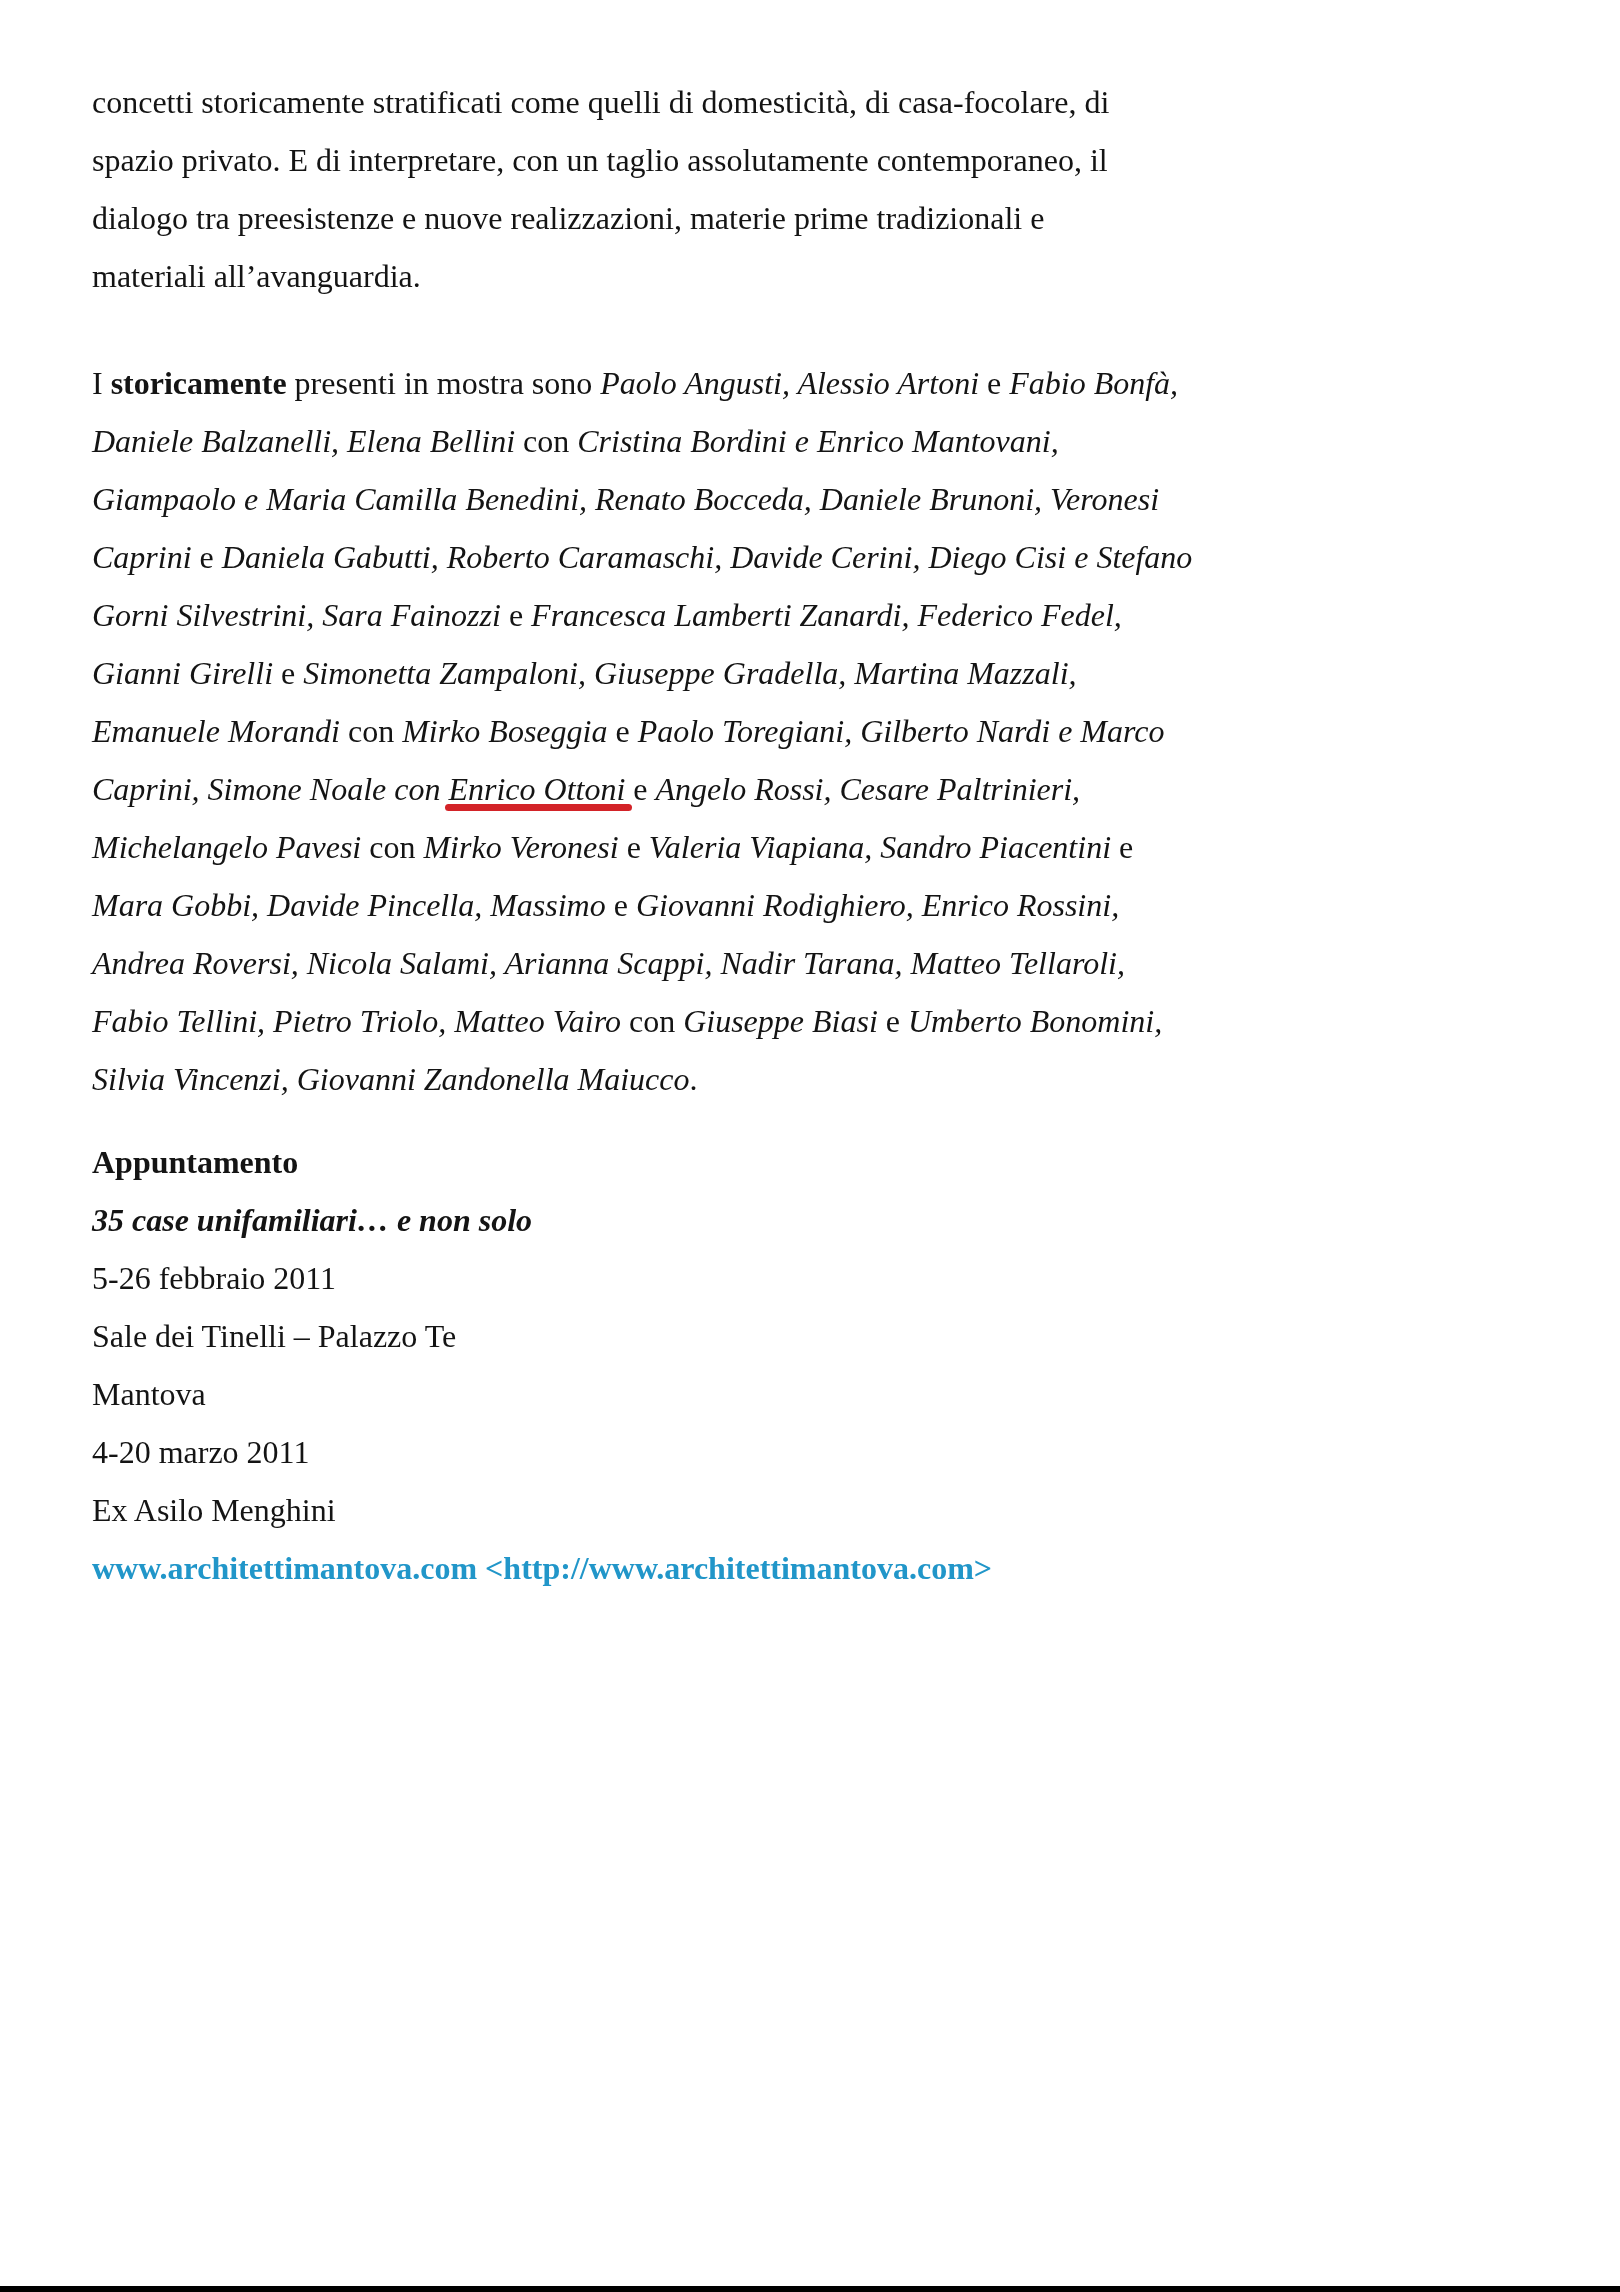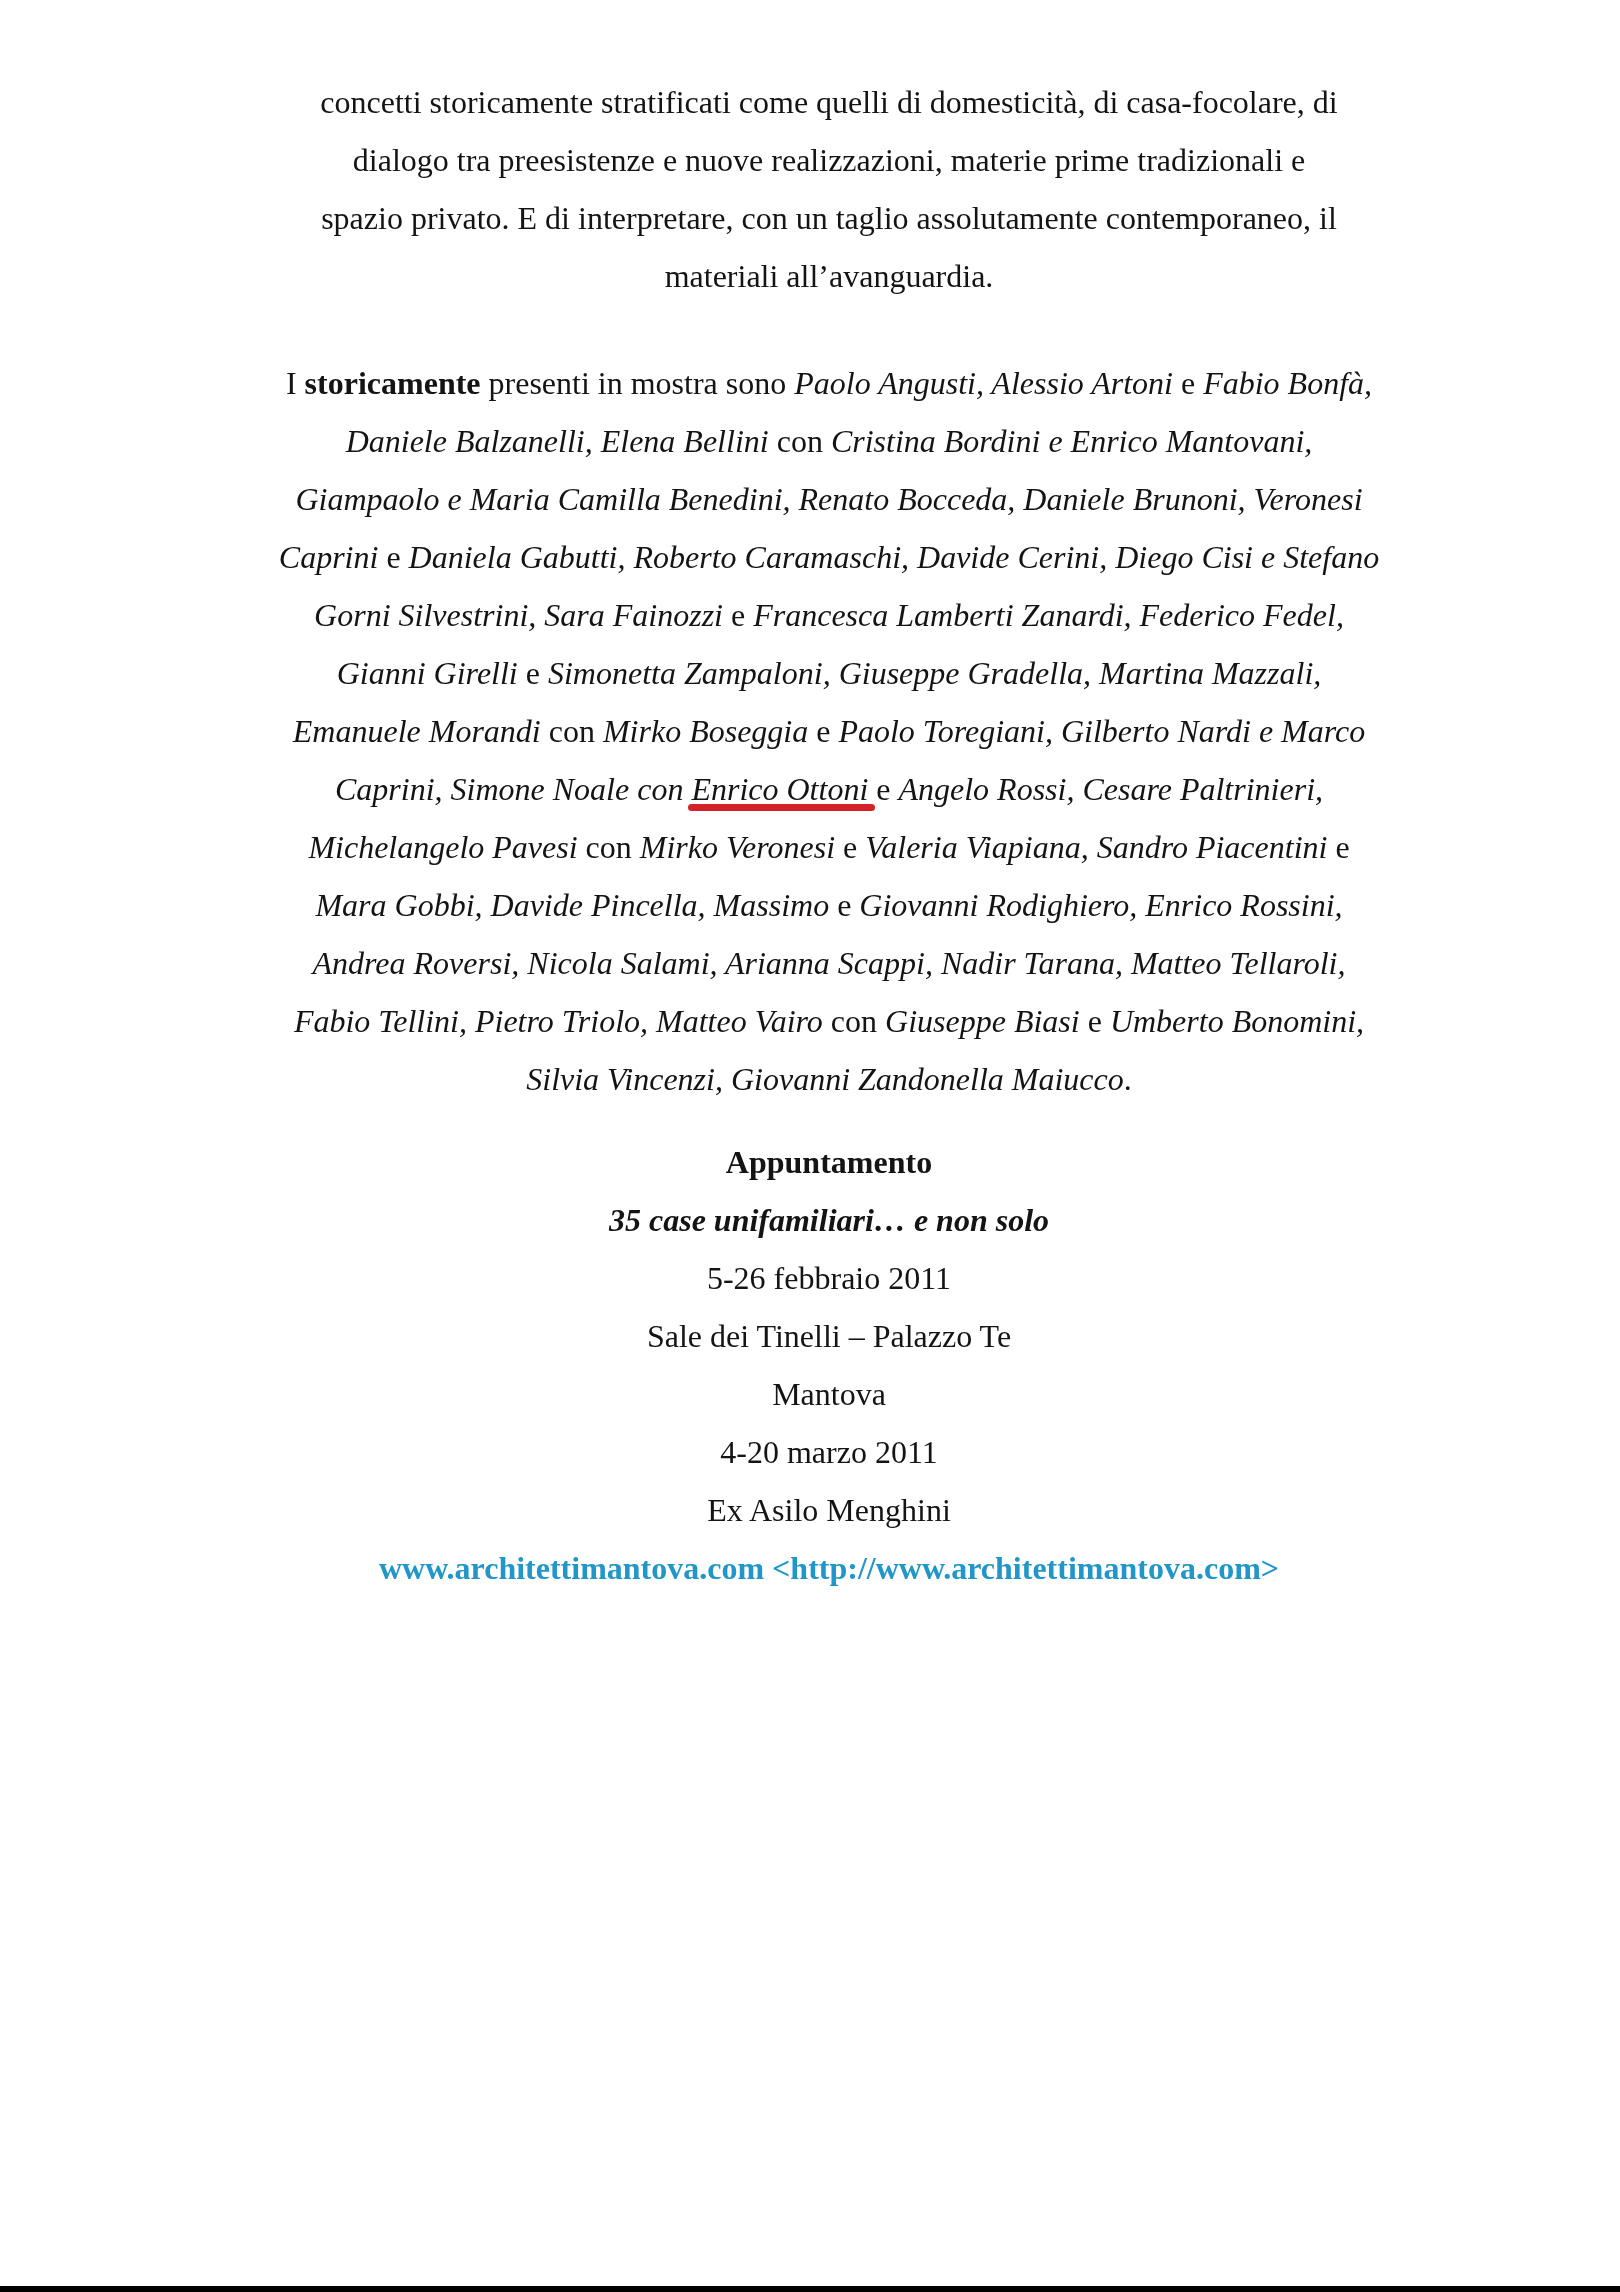--- a/index.html
+++ b/index.html
@@ -11,21 +11,20 @@
     height: 2293px;
     background: var(--page-bg, #ffffff);
     position: relative;
     overflow: hidden;
     font-family: "Liberation Serif", "DejaVu Serif", serif;
     color: var(--text-color, #141414);
   }
   .doc {
     position: absolute;
     inset: 0;
-    text-align: center;
   }
   .block {
     position: absolute;
     left: 92px;
     right: 54px;
     font-size: 32px;
     line-height: 58px;
     white-space: nowrap;
   }
   .block.intro   { top: 73px; }
@@ -59,22 +58,22 @@
     height: 7.2px;
     background: var(--bottom-bar-color, #000000);
   }
 </style>
 </head>
 <body style="--page-bg: #ffffff; --text-color: #141414; --link-color: #2196c9; --underline-color: #d32328; --bottom-bar-color: #000000;">
 
 <div class="doc">
   <section class="block intro">
       <div class="line"><span class="seg">concetti storicamente stratificati come quelli di domesticità, di casa-focolare, di</span></div>
+      <div class="line"><span class="seg">spazio privato. E di interpretare, con un taglio assolutamente contemporaneo, il</span></div>
       <div class="line"><span class="seg">dialogo tra preesistenze e nuove realizzazioni, materie prime tradizionali e</span></div>
-      <div class="line"><span class="seg">spazio privato. E di interpretare, con un taglio assolutamente contemporaneo, il</span></div>
       <div class="line"><span class="seg">materiali all’avanguardia.</span></div>
     </section>
   <section class="block designers">
       <div class="line"><span class="seg">I </span><span class="seg bold">storicamente</span><span class="seg"> presenti in mostra sono </span><span class="seg italic">Paolo Angusti, Alessio Artoni</span><span class="seg"> e </span><span class="seg italic">Fabio Bonfà,</span></div>
       <div class="line"><span class="seg italic">Daniele Balzanelli, Elena Bellini</span><span class="seg"> con </span><span class="seg italic">Cristina Bordini e Enrico Mantovani,</span></div>
       <div class="line"><span class="seg italic">Giampaolo e Maria Camilla Benedini, Renato Bocceda, Daniele Brunoni, Veronesi</span></div>
       <div class="line"><span class="seg italic">Caprini</span><span class="seg"> e </span><span class="seg italic">Daniela Gabutti, Roberto Caramaschi, Davide Cerini, Diego Cisi e Stefano</span></div>
       <div class="line"><span class="seg italic">Gorni Silvestrini, Sara Fainozzi</span><span class="seg"> e </span><span class="seg italic">Francesca Lamberti Zanardi, Federico Fedel,</span></div>
       <div class="line"><span class="seg italic">Gianni Girelli</span><span class="seg"> e </span><span class="seg italic">Simonetta Zampaloni, Giuseppe Gradella, Martina Mazzali,</span></div>
       <div class="line"><span class="seg italic">Emanuele Morandi</span><span class="seg"> con </span><span class="seg italic">Mirko Boseggia</span><span class="seg"> e </span><span class="seg italic">Paolo Toregiani, Gilberto Nardi e Marco</span></div>

